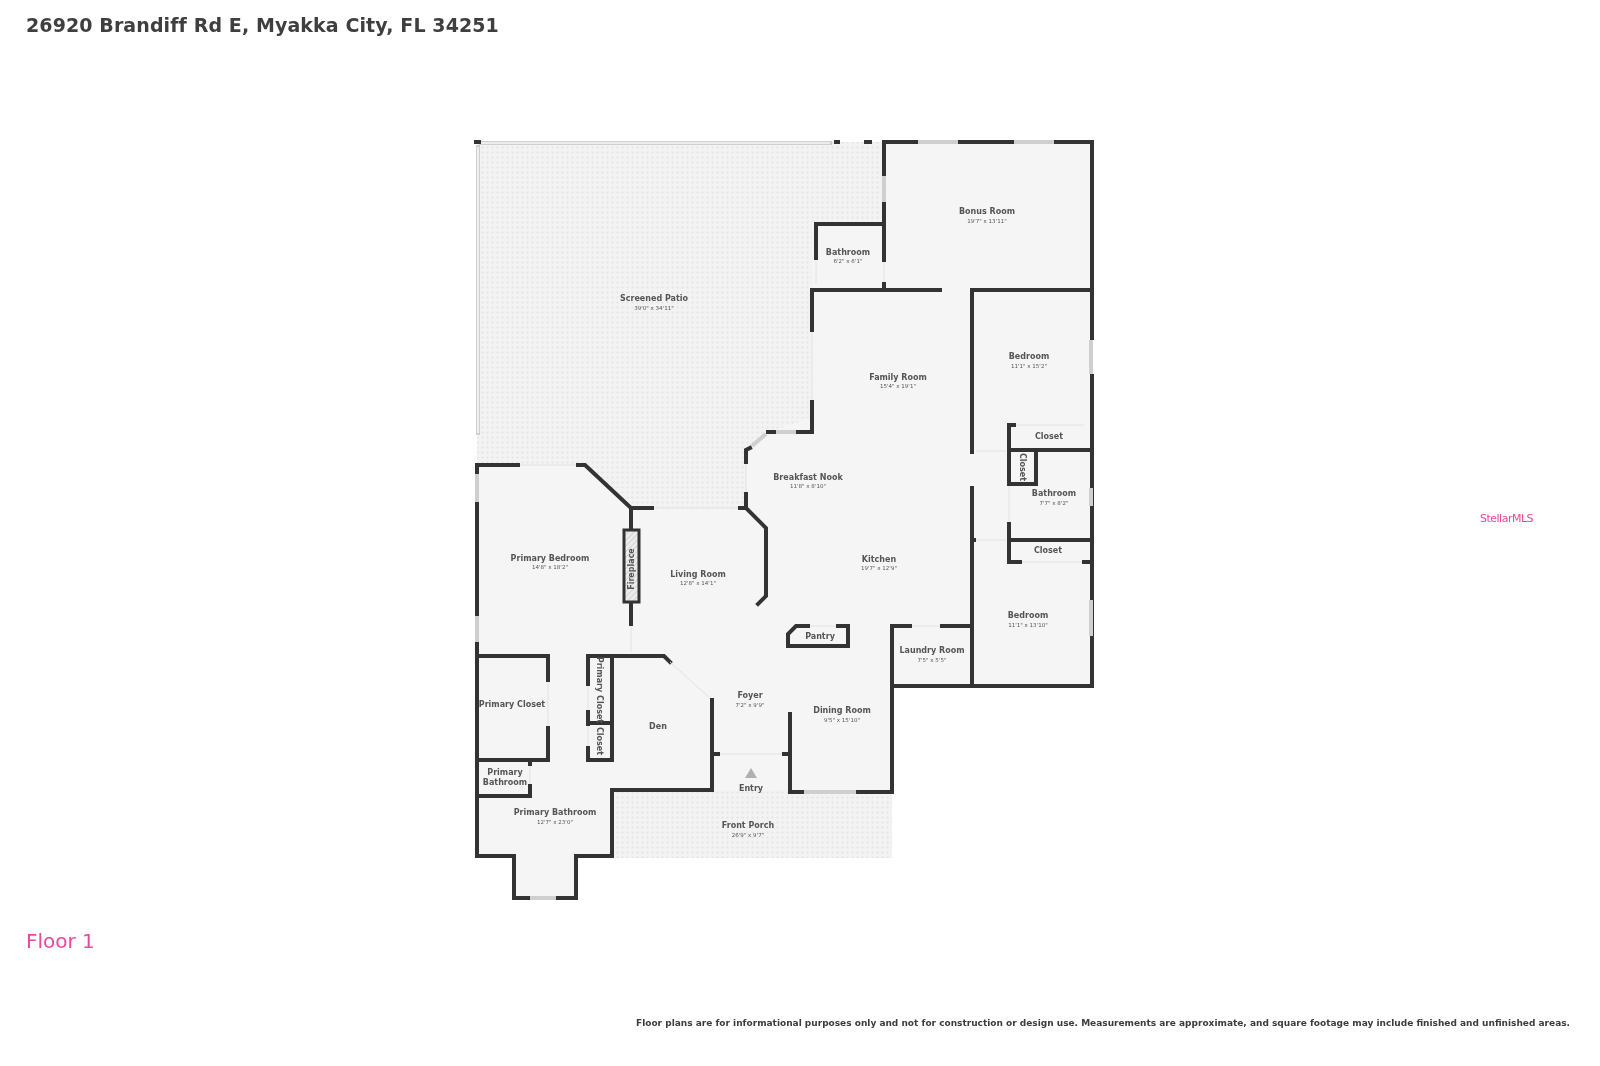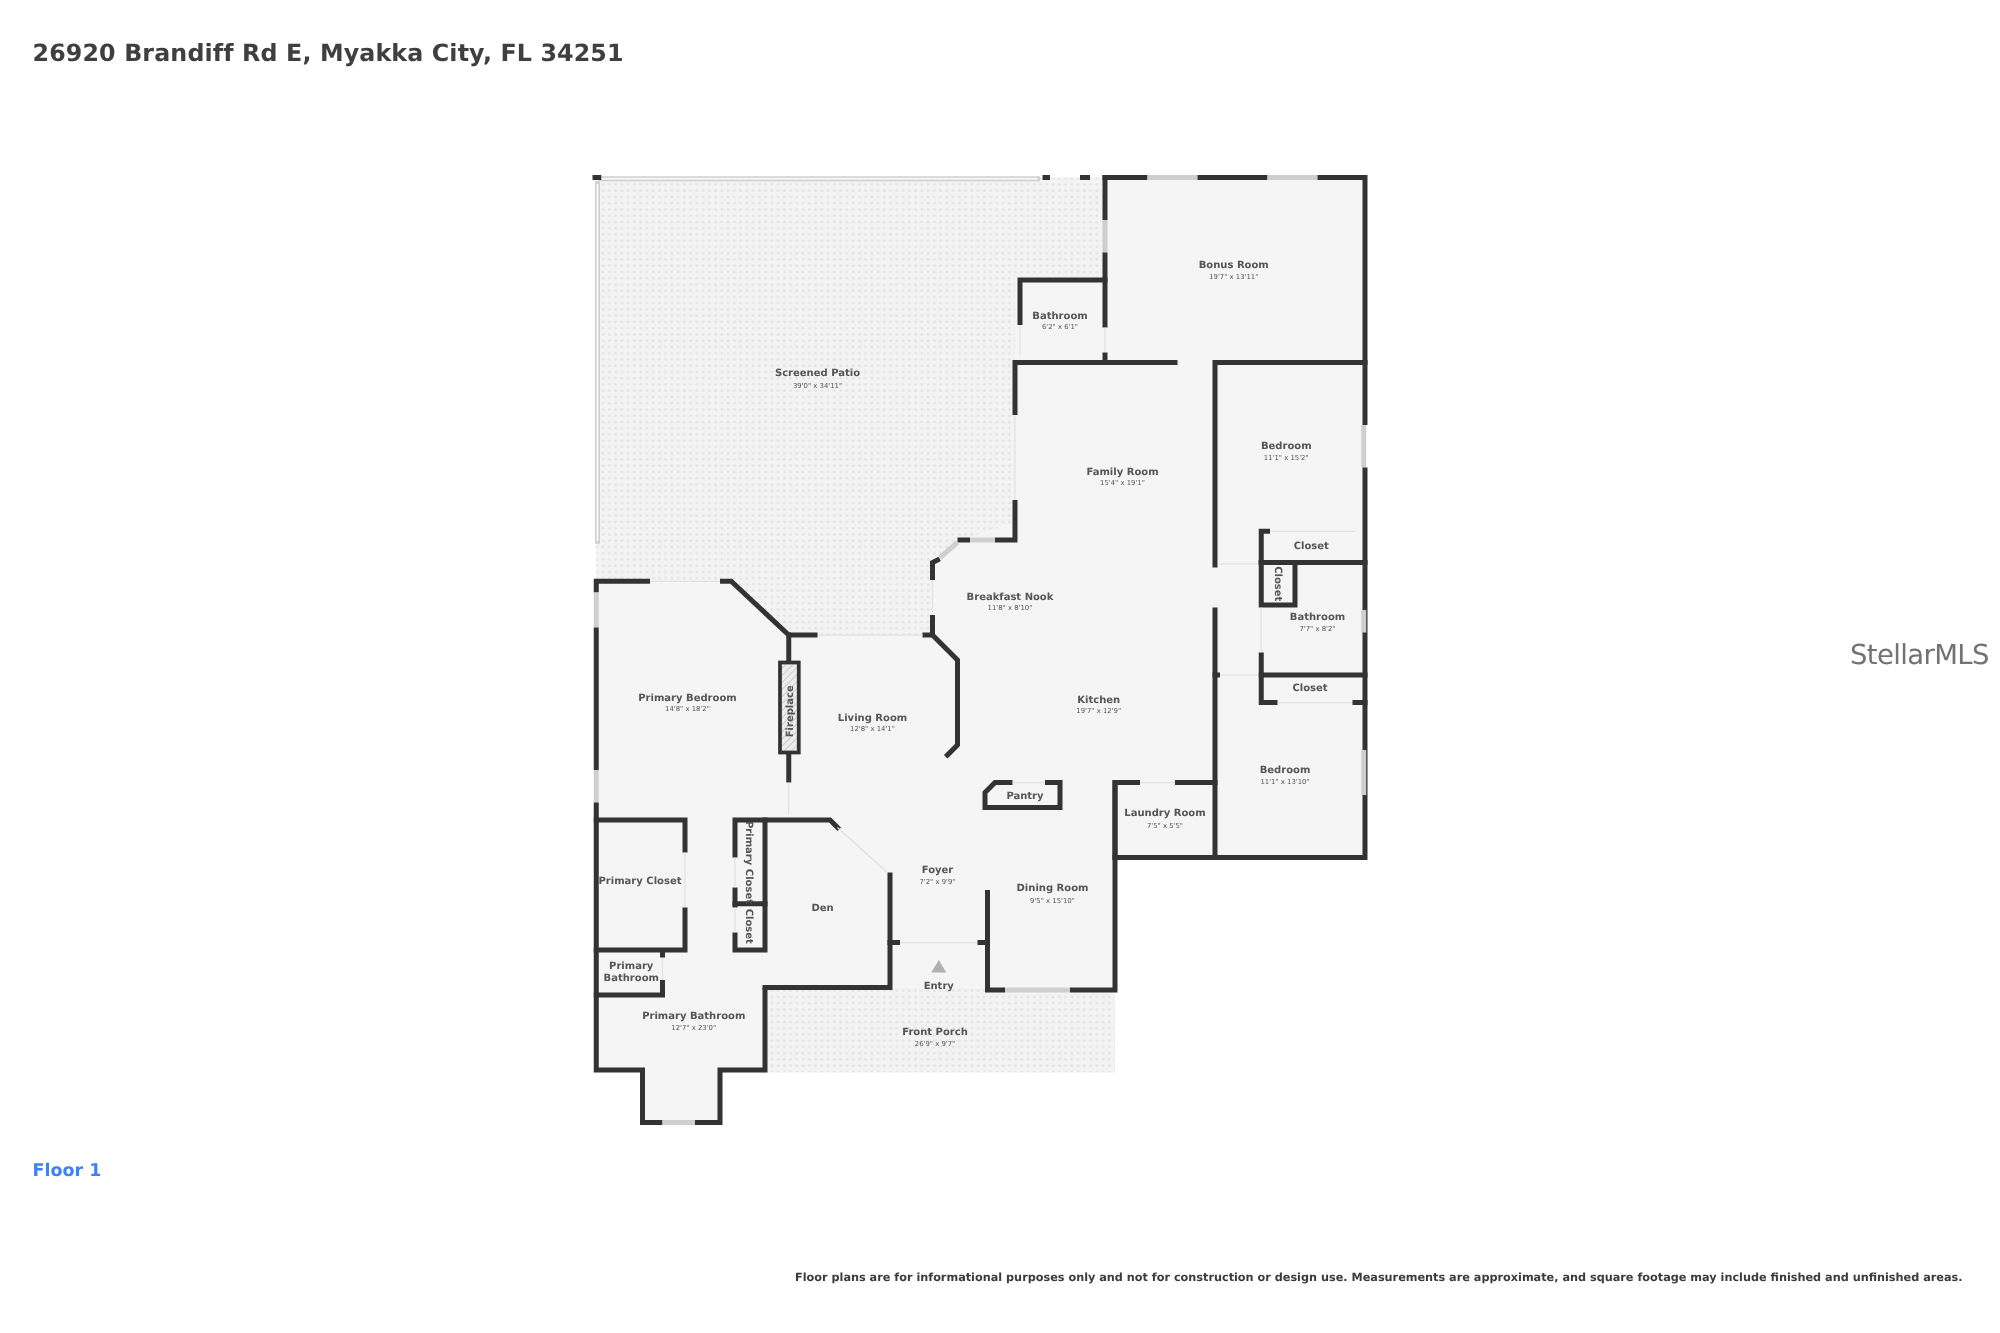--- a/index.html
+++ b/index.html
@@ -1,20 +1,20 @@
 <!DOCTYPE html>
 <html><head>
 <meta charset="utf-8">
 <style>
   html, body { margin:0; padding:0; background:#ffffff; }
   body { width:1600px; height:1066px; position:relative; overflow:hidden; font-family:"DejaVu Sans", sans-serif; color:#3c3c3c; }
-  .address { position:absolute; left:26px; top:32px; font-size:19px; font-weight:bold; color:#3f3f3f; letter-spacing:0.1px; }
-  .floor-label { position:absolute; left:26px; top:929px; font-size:14px; font-weight:bold; color:#3b82f6; }
+  .address { position:absolute; left:26px; top:14px; font-size:19px; font-weight:bold; color:#3f3f3f; letter-spacing:0.1px; }
+  .floor-label { position:absolute; left:26px; top:929px; font-size:20px; font-weight:normal; color:#ec4899; }
   .disclaimer { position:absolute; left:0; width:1570px; top:1018px; text-align:right; font-size:9px; font-weight:bold; color:#3c3c3c; }
-  .watermark { position:absolute; left:1480px; top:512px; font-size:22px; color:#737373; letter-spacing:-0.5px; }
+  .watermark { position:absolute; left:1480px; top:512px; font-size:11px; color:#ec4899; letter-spacing:-0.5px; }
   svg.plan { position:absolute; left:0; top:0; }
   .rname { font-family:"DejaVu Sans", sans-serif; font-size:8px; font-weight:bold; fill:#555; text-anchor:middle; }
   .rdim { font-family:"DejaVu Sans", sans-serif; font-size:5.5px; fill:#555; text-anchor:middle; }
   .wall { stroke:#333; stroke-width:4; fill:none; stroke-linecap:square; }
   .win { stroke:#cfcfcf; stroke-width:4; fill:none; }
   .win-in { stroke:#f6f6f6; stroke-width:1.6; fill:none; }
   .door { stroke:#e2e2e2; stroke-width:1; fill:none; }
 </style>
 </head>
 <body>

